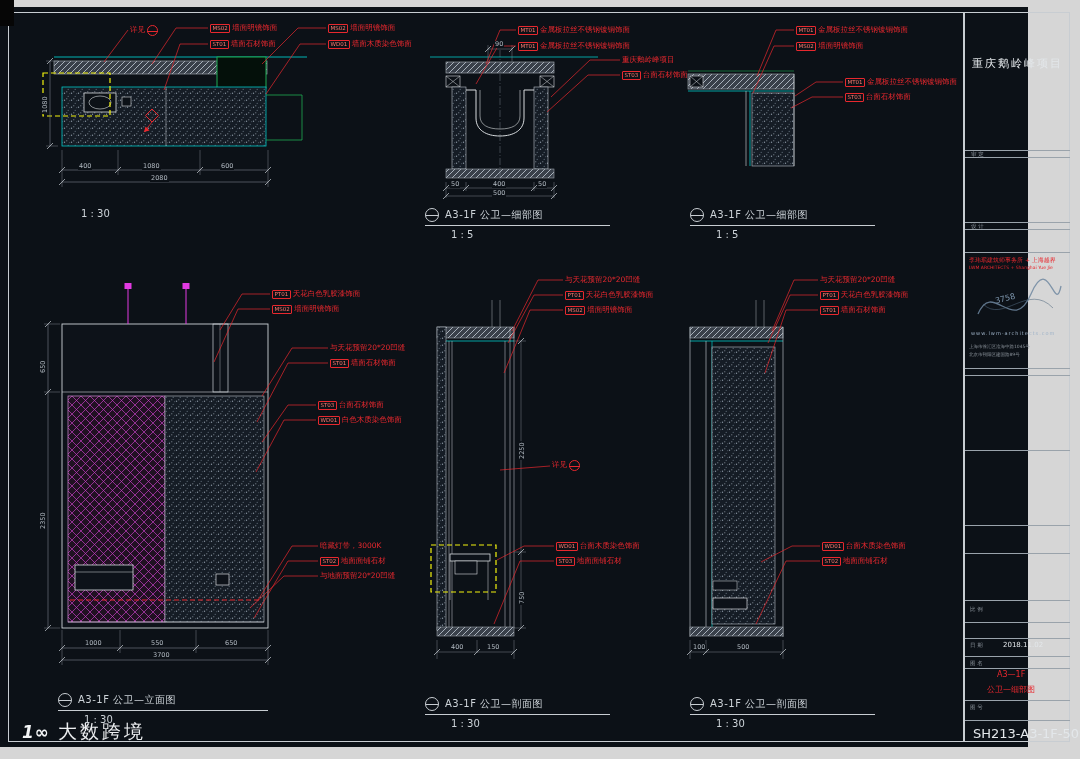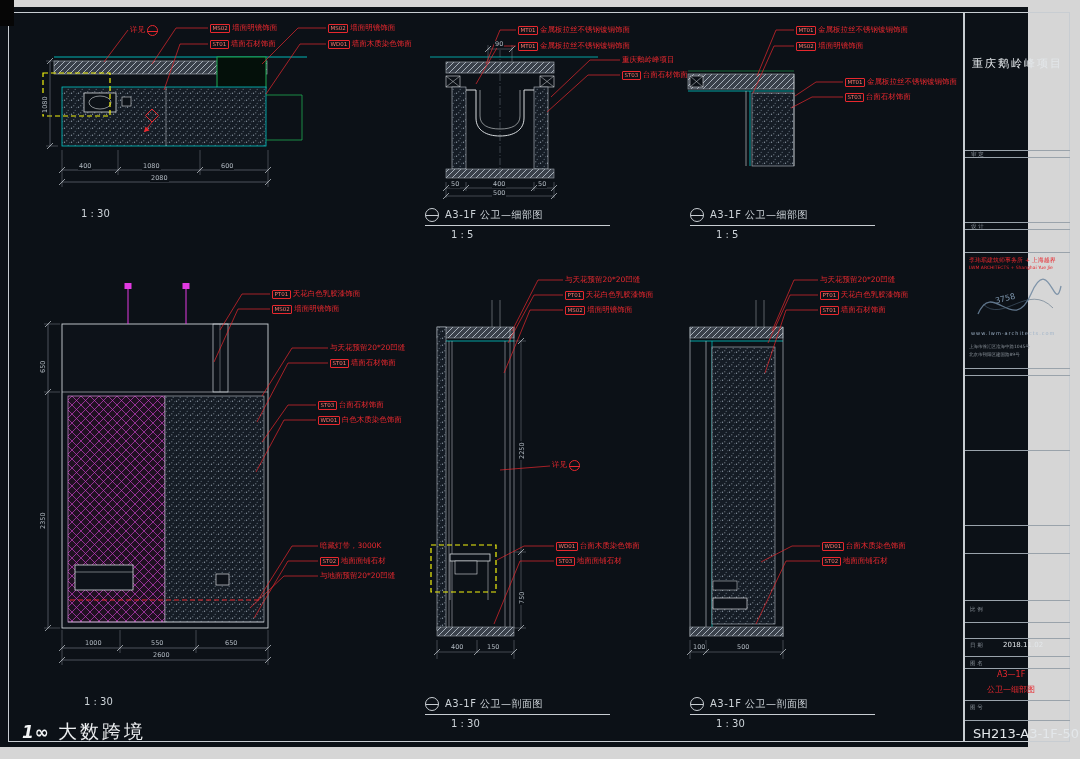--- a/index.html
+++ b/index.html
@@ -314,21 +314,21 @@
   <span class="dim" style="left:150px;top:175px">2080</span>
   <span class="dim v" style="left:42px;top:114px">1080</span>
   <span class="dim" style="left:494px;top:41px">90</span>
   <span class="dim" style="left:450px;top:181px">50</span>
   <span class="dim" style="left:492px;top:181px">400</span>
   <span class="dim" style="left:537px;top:181px">50</span>
   <span class="dim" style="left:492px;top:190px">500</span>
   <span class="dim" style="left:84px;top:640px">1000</span>
   <span class="dim" style="left:150px;top:640px">550</span>
   <span class="dim" style="left:224px;top:640px">650</span>
-  <span class="dim" style="left:152px;top:652px">2600</span>
+  <span class="dim" style="left:152px;top:652px">3700</span>
   <span class="dim v" style="left:40px;top:374px">650</span>
   <span class="dim v" style="left:40px;top:530px">2350</span>
   <span class="dim" style="left:450px;top:644px">400</span>
   <span class="dim" style="left:486px;top:644px">150</span>
   <span class="dim v" style="left:519px;top:460px">2250</span>
   <span class="dim v" style="left:519px;top:605px">750</span>
   <span class="dim" style="left:692px;top:644px">100</span>
   <span class="dim" style="left:736px;top:644px">500</span>
 
   <div class="dtitle" style="left:55px;top:205px;width:215px">
@@ -342,20 +342,24 @@
     <div class="tscale">1 : 5</div>
   </div>
   <div class="dtitle" style="left:690px;top:208px;width:185px">
     <div class="trow">
         <span class="tcircle"></span>
         <span class="tname">A3-1F  公卫—细部图</span>
       </div>
     <div class="tscale">1 : 5</div>
   </div>
   <div class="dtitle" style="left:58px;top:693px;width:210px">
+    <div class="trow">
+        <span class="tcircle"></span>
+        <span class="tname">A3-1F  公卫—立面图</span>
+      </div>
     <div class="tscale">1 : 30</div>
   </div>
   <div class="dtitle" style="left:425px;top:697px;width:185px">
     <div class="trow">
         <span class="tcircle"></span>
         <span class="tname">A3-1F  公卫—剖面图</span>
       </div>
     <div class="tscale">1 : 30</div>
   </div>
   <div class="dtitle" style="left:690px;top:697px;width:185px">

